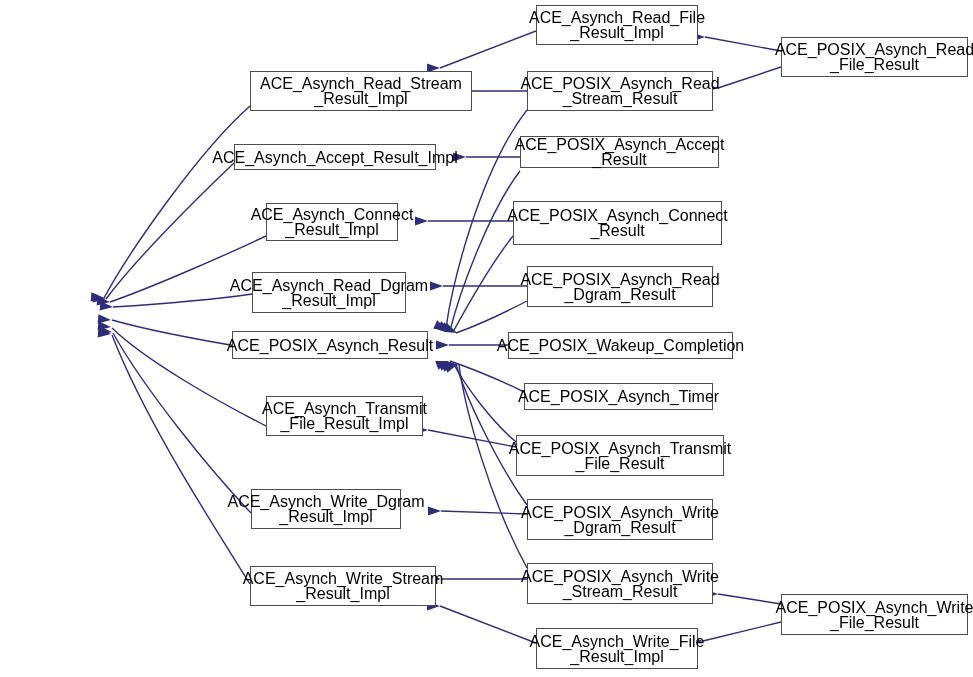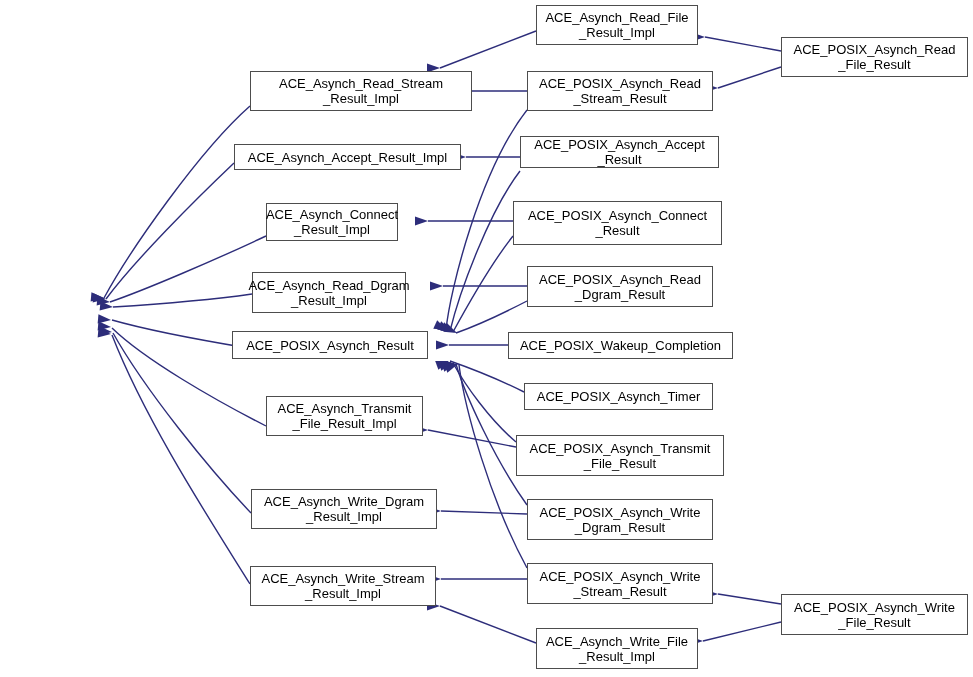--- a/index.html
+++ b/index.html
@@ -22,21 +22,21 @@
     width: 973px;
     height: 677px;
     pointer-events: none;
   }
   .node {
     position: absolute;
     box-sizing: border-box;
     border: 1px solid #4d4d4d;
     background: #ffffff;
     color: #000000;
-    font-size: 13px;
+    font-size: 16px;
     line-height: 15px;
     text-align: center;
     display: flex;
     align-items: center;
     justify-content: center;
     white-space: pre-line;
     letter-spacing: 0px;
     z-index: 5;
   }
   .node.root {
@@ -111,39 +111,39 @@
       <polygon points="0,0 13,-4.6 13,4.6" fill="#2d2d7a" transform="translate(440,606) rotate(180)"></polygon>
     </svg>
     <div class="node" style="left: 536px; top: 5px; width: 162px; height: 40px;"><span>ACE_Asynch_Read_File
 _Result_Impl</span></div>
     <div class="node" style="left: 781px; top: 37px; width: 187px; height: 40px;"><span>ACE_POSIX_Asynch_Read
 _File_Result</span></div>
     <div class="node" style="left: 250px; top: 71px; width: 222px; height: 40px;"><span>ACE_Asynch_Read_Stream
 _Result_Impl</span></div>
     <div class="node" style="left: 527px; top: 71px; width: 186px; height: 40px;"><span>ACE_POSIX_Asynch_Read
 _Stream_Result</span></div>
-    <div class="node" style="left: 234px; top: 144px; width: 227px; height: 26px;"><span>ACE_Asynch_Accept_Result_Impl</span></div>
+    <div class="node" style="left: 234px; top: 144px; width: 202px; height: 26px;"><span>ACE_Asynch_Accept_Result_Impl</span></div>
     <div class="node" style="left: 520px; top: 136px; width: 199px; height: 32px;"><span>ACE_POSIX_Asynch_Accept
 _Result</span></div>
     <div class="node" style="left: 266px; top: 203px; width: 132px; height: 38px;"><span>ACE_Asynch_Connect
 _Result_Impl</span></div>
     <div class="node" style="left: 513px; top: 201px; width: 209px; height: 44px;"><span>ACE_POSIX_Asynch_Connect
 _Result</span></div>
     <div class="node" style="left: 252px; top: 272px; width: 154px; height: 41px;"><span>ACE_Asynch_Read_Dgram
 _Result_Impl</span></div>
     <div class="node" style="left: 527px; top: 266px; width: 186px; height: 41px;"><span>ACE_POSIX_Asynch_Read
 _Dgram_Result</span></div>
     <div class="node" style="left: 232px; top: 331px; width: 196px; height: 28px;"><span>ACE_POSIX_Asynch_Result</span></div>
     <div class="node" style="left: 508px; top: 332px; width: 225px; height: 27px;"><span>ACE_POSIX_Wakeup_Completion</span></div>
     <div class="node" style="left: 524px; top: 383px; width: 189px; height: 27px;"><span>ACE_POSIX_Asynch_Timer</span></div>
     <div class="node" style="left: 266px; top: 396px; width: 157px; height: 40px;"><span>ACE_Asynch_Transmit
 _File_Result_Impl</span></div>
     <div class="node" style="left: 516px; top: 435px; width: 208px; height: 41px;"><span>ACE_POSIX_Asynch_Transmit
 _File_Result</span></div>
-    <div class="node" style="left: 251px; top: 489px; width: 186px; height: 40px;"><span>ACE_Asynch_Write_Dgram
+    <div class="node" style="left: 251px; top: 489px; width: 150px; height: 40px;"><span>ACE_Asynch_Write_Dgram
 _Result_Impl</span></div>
     <div class="node" style="left: 527px; top: 499px; width: 186px; height: 41px;"><span>ACE_POSIX_Asynch_Write
 _Dgram_Result</span></div>
     <div class="node" style="left: 250px; top: 566px; width: 186px; height: 40px;"><span>ACE_Asynch_Write_Stream
 _Result_Impl</span></div>
     <div class="node" style="left: 527px; top: 563px; width: 186px; height: 41px;"><span>ACE_POSIX_Asynch_Write
 _Stream_Result</span></div>
     <div class="node" style="left: 781px; top: 594px; width: 187px; height: 41px;"><span>ACE_POSIX_Asynch_Write
 _File_Result</span></div>
     <div class="node" style="left: 536px; top: 628px; width: 162px; height: 41px;"><span>ACE_Asynch_Write_File

